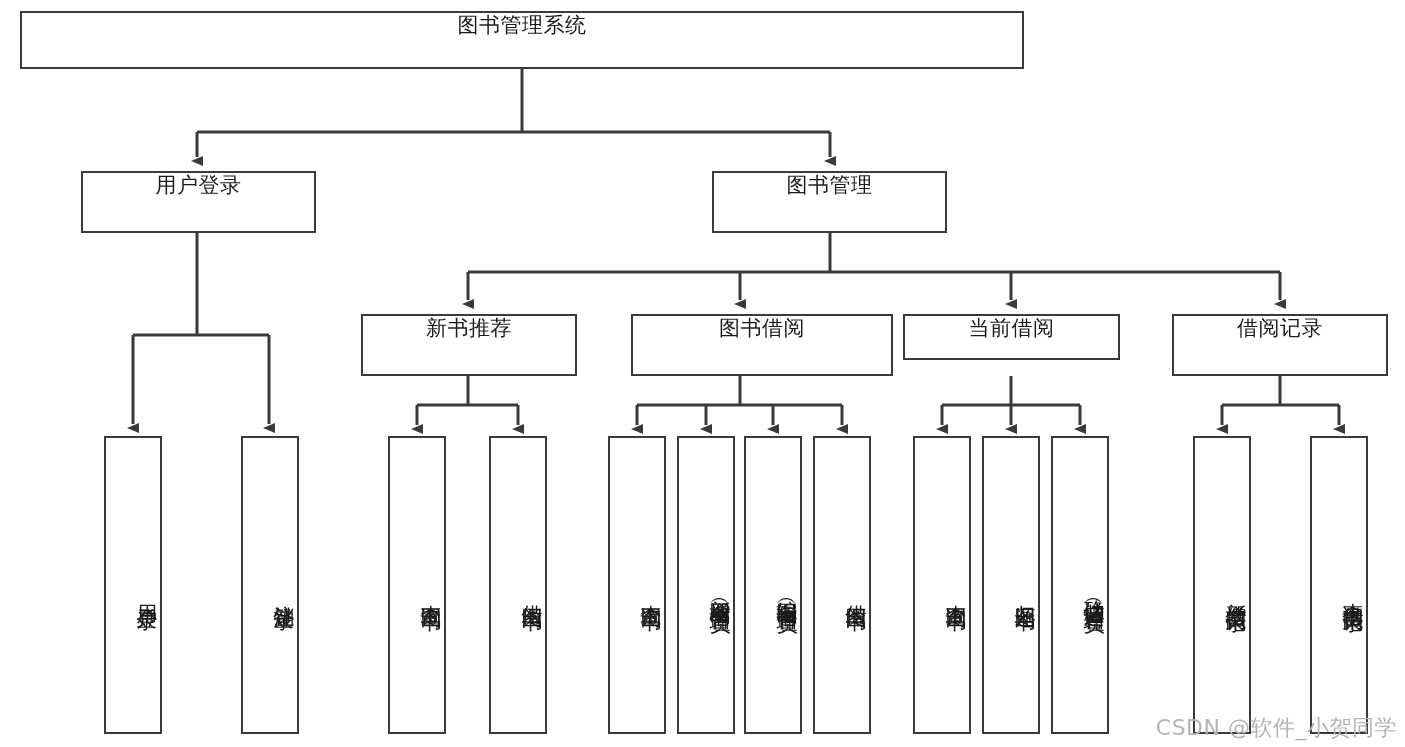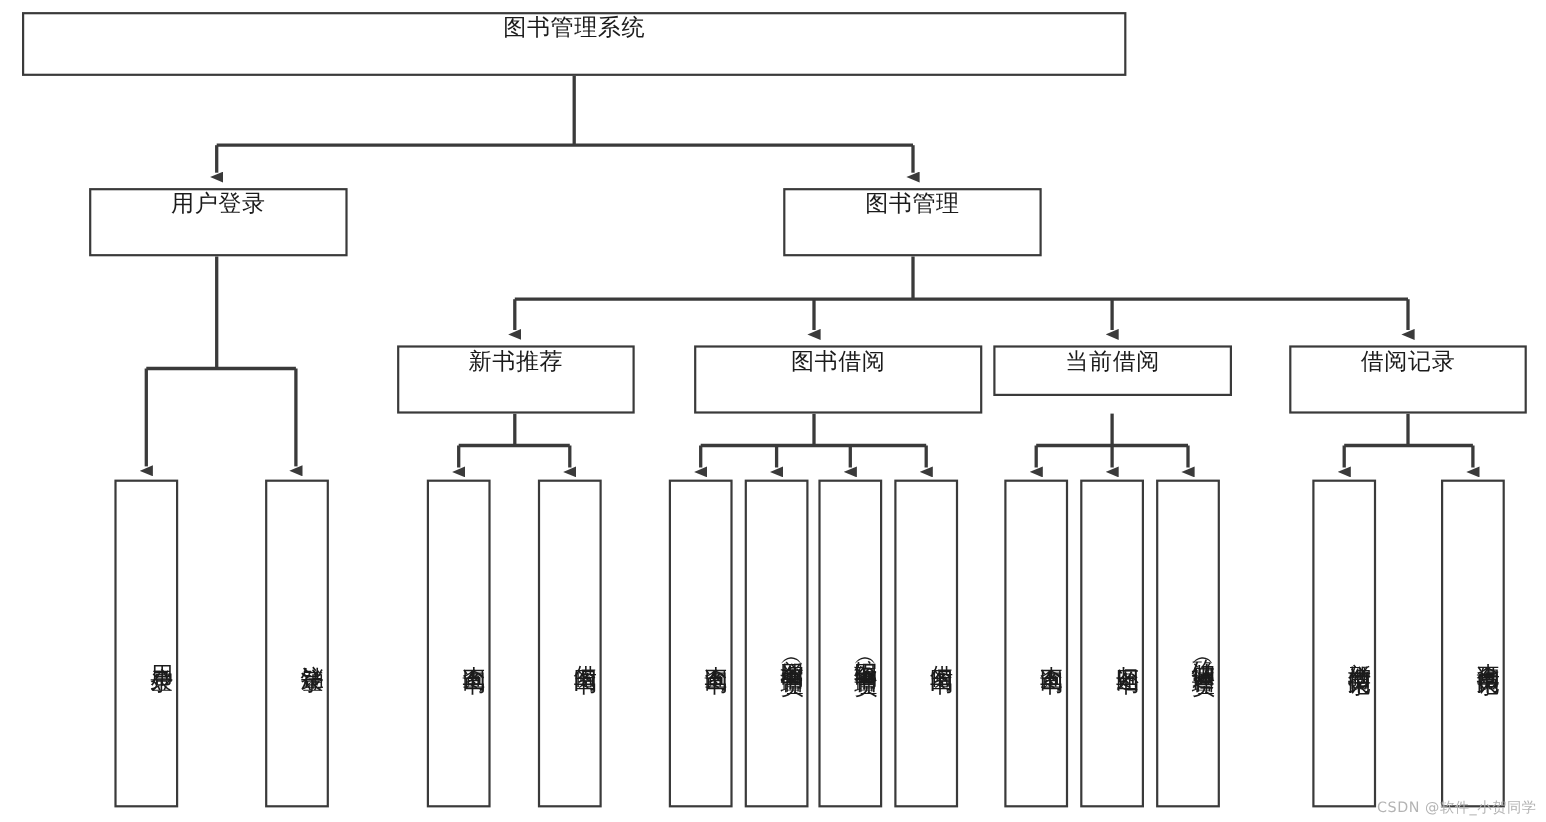--- a/index.html
+++ b/index.html
@@ -53,21 +53,21 @@
     left: 0;
     top: 0;
     width: 1405px;
     height: 747px;
     pointer-events: none;
   }
   .watermark {
     position: absolute;
     right: 8px;
     bottom: 4px;
-    font-size: 13px;
+    font-size: 22px;
     color: #b4b4b4;
     letter-spacing: 0.5px;
     white-space: nowrap;
   }
 </style>
 </head>
 <body>
 
 <div id="canvas">
 

